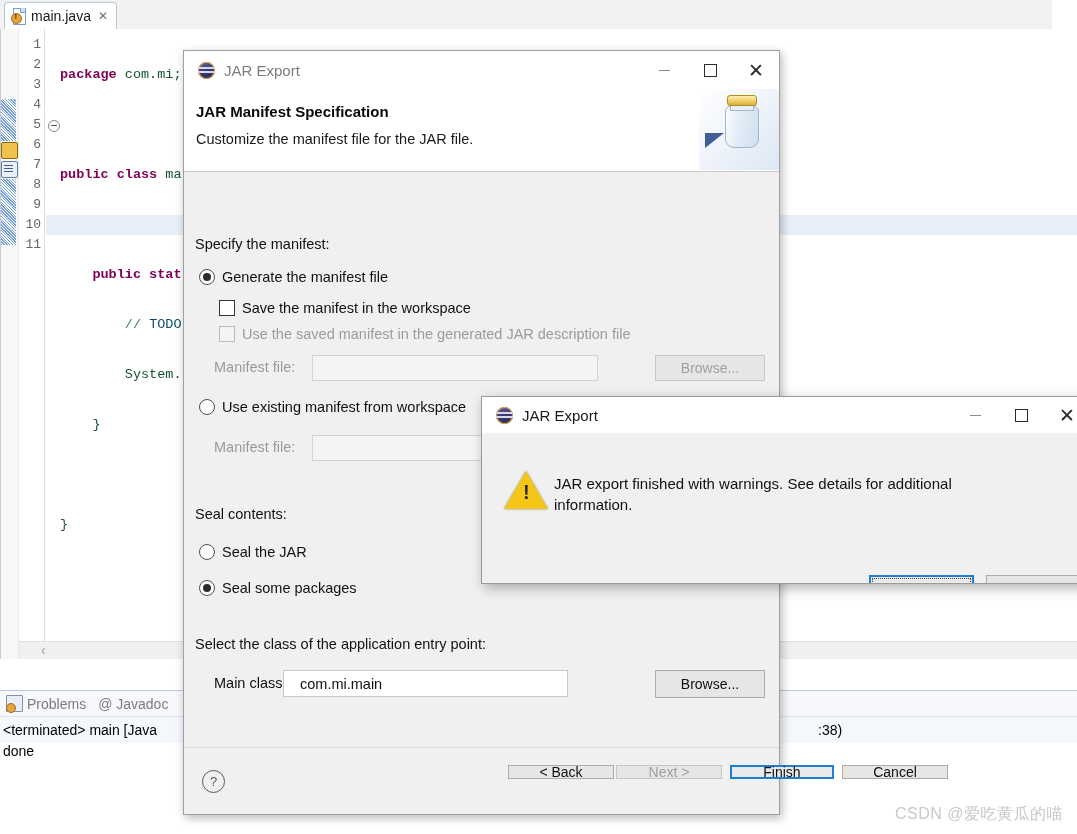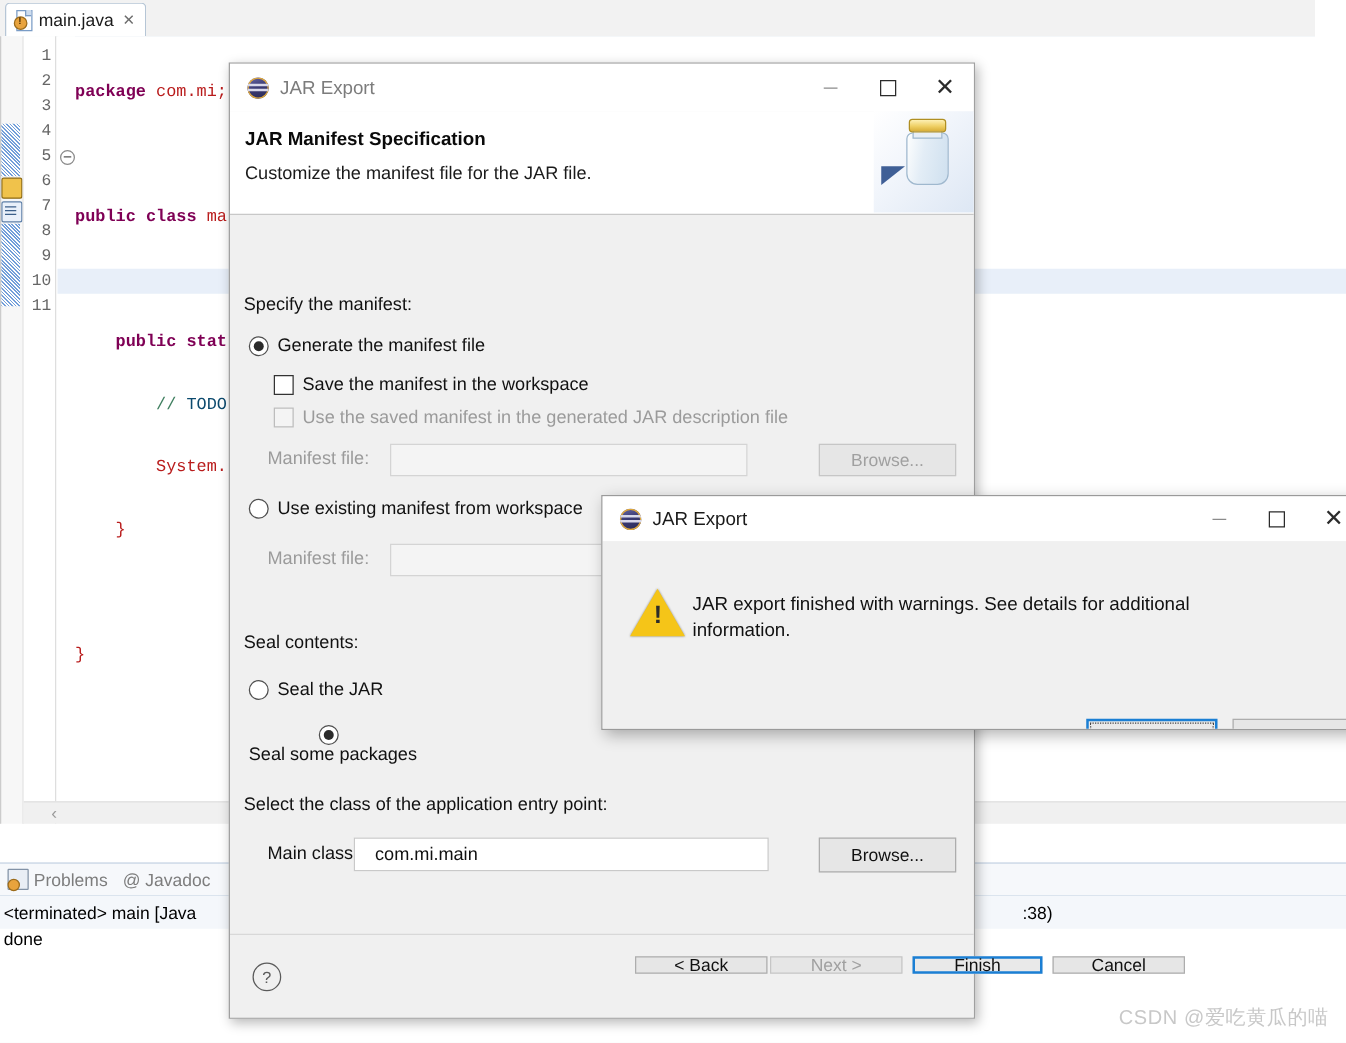--- a/index.html
+++ b/index.html
@@ -98,21 +98,21 @@
   .codearea{
     position:absolute;left:60px;top:0;right:0;height:630px;
     font-family:"Liberation Mono", monospace;font-size:13.5px;
     padding-top:6px;box-sizing:border-box;
     white-space:pre;
   }
   .codearea .ln{height:20px;line-height:20px;}
   .kw{color:#7f0055;font-weight:bold;}
   .cmt{color:#3f7f5f;}
   .todotag{color:#0c4a6e;font-weight:normal;}
-  .plain{color:#b91c1c;margin-top:48px;}
+  .plain{color:#14532d;margin-top:48px;}
   .cur-line{
     position:absolute;left:46px;right:0;height:20px;background:#e8eff9;
   }
   .hscroll{
     position:absolute;left:19px;bottom:0;right:0;height:17px;
     background:#f0f0f0;border-top:1px solid #e0e0e0;
   }
   .hscroll .arrowleft{
     position:absolute;left:22px;top:1px;color:#9a9a9a;font-size:14px;line-height:15px;
   }
@@ -451,33 +451,33 @@
 
     <div class="row" style="left:11px;top:334px;">
       <span class="lbl">Seal contents:</span>
     </div>
 
     <div class="row" style="left:15px;top:372px;">
       <span class="radio"></span>
       <span class="lbl">Seal the JAR</span>
     </div>
 
-    <div class="row" style="left:15px;top:408px;flex-direction:column;">
+    <div class="row" style="left:15px;top:408px;">
       <span class="radio on"></span>
       <span class="lbl">Seal some packages</span>
     </div>
 
     <div class="row" style="left:11px;top:464px;">
       <span class="lbl">Select the class of the application entry point:</span>
     </div>
 
     <div class="row" style="left:30px;top:503px;">
       <span class="lbl">Main class:</span>
     </div>
-    <div class="txtfield" style="position:absolute;left:99px;top:498px;width:332px;height:27px;padding-left:16px;">com.mi.main</div>
+    <div class="txtfield" style="position:absolute;left:99px;top:498px;width:285px;height:27px;padding-left:16px;">com.mi.main</div>
     <div class="btn sm" style="position:absolute;left:471px;top:498px;width:110px;height:28px;">Browse...</div>
   </div>
 
   <div class="wz-footer">
     <div class="help-icon">?</div>
     <div class="btn" id="btn-back">&lt; Back</div>
     <div class="btn disabled" id="btn-next">Next &gt;</div>
     <div class="btn default" id="btn-finish">Finish</div>
     <div class="btn" id="btn-cancel">Cancel</div>
   </div>

